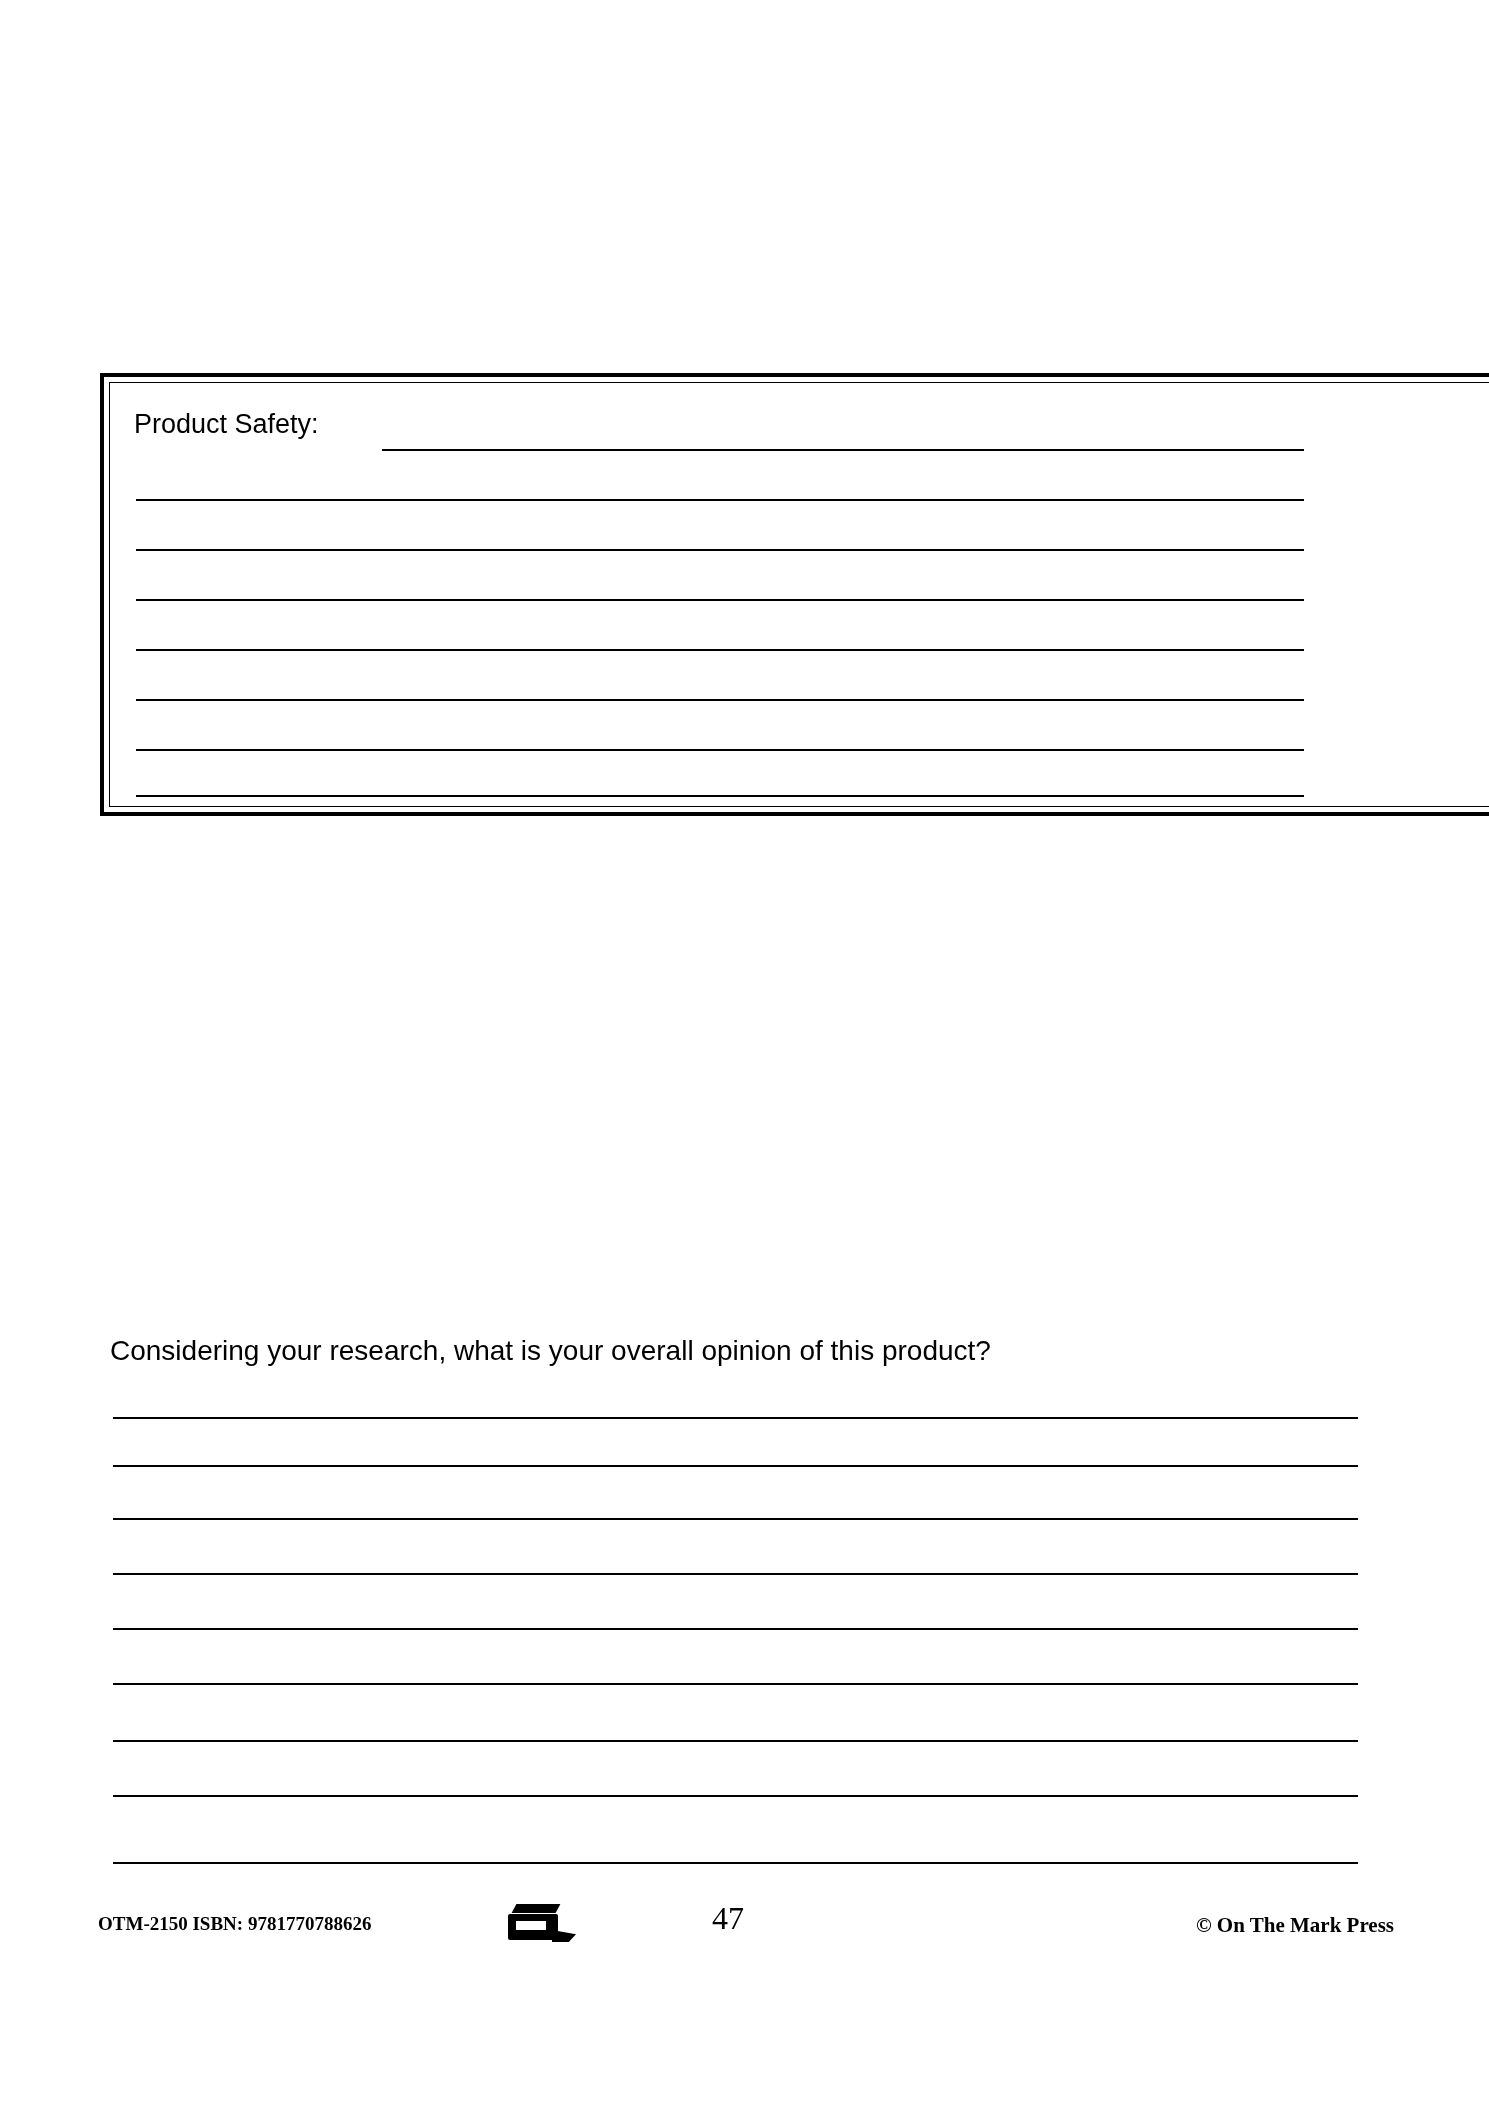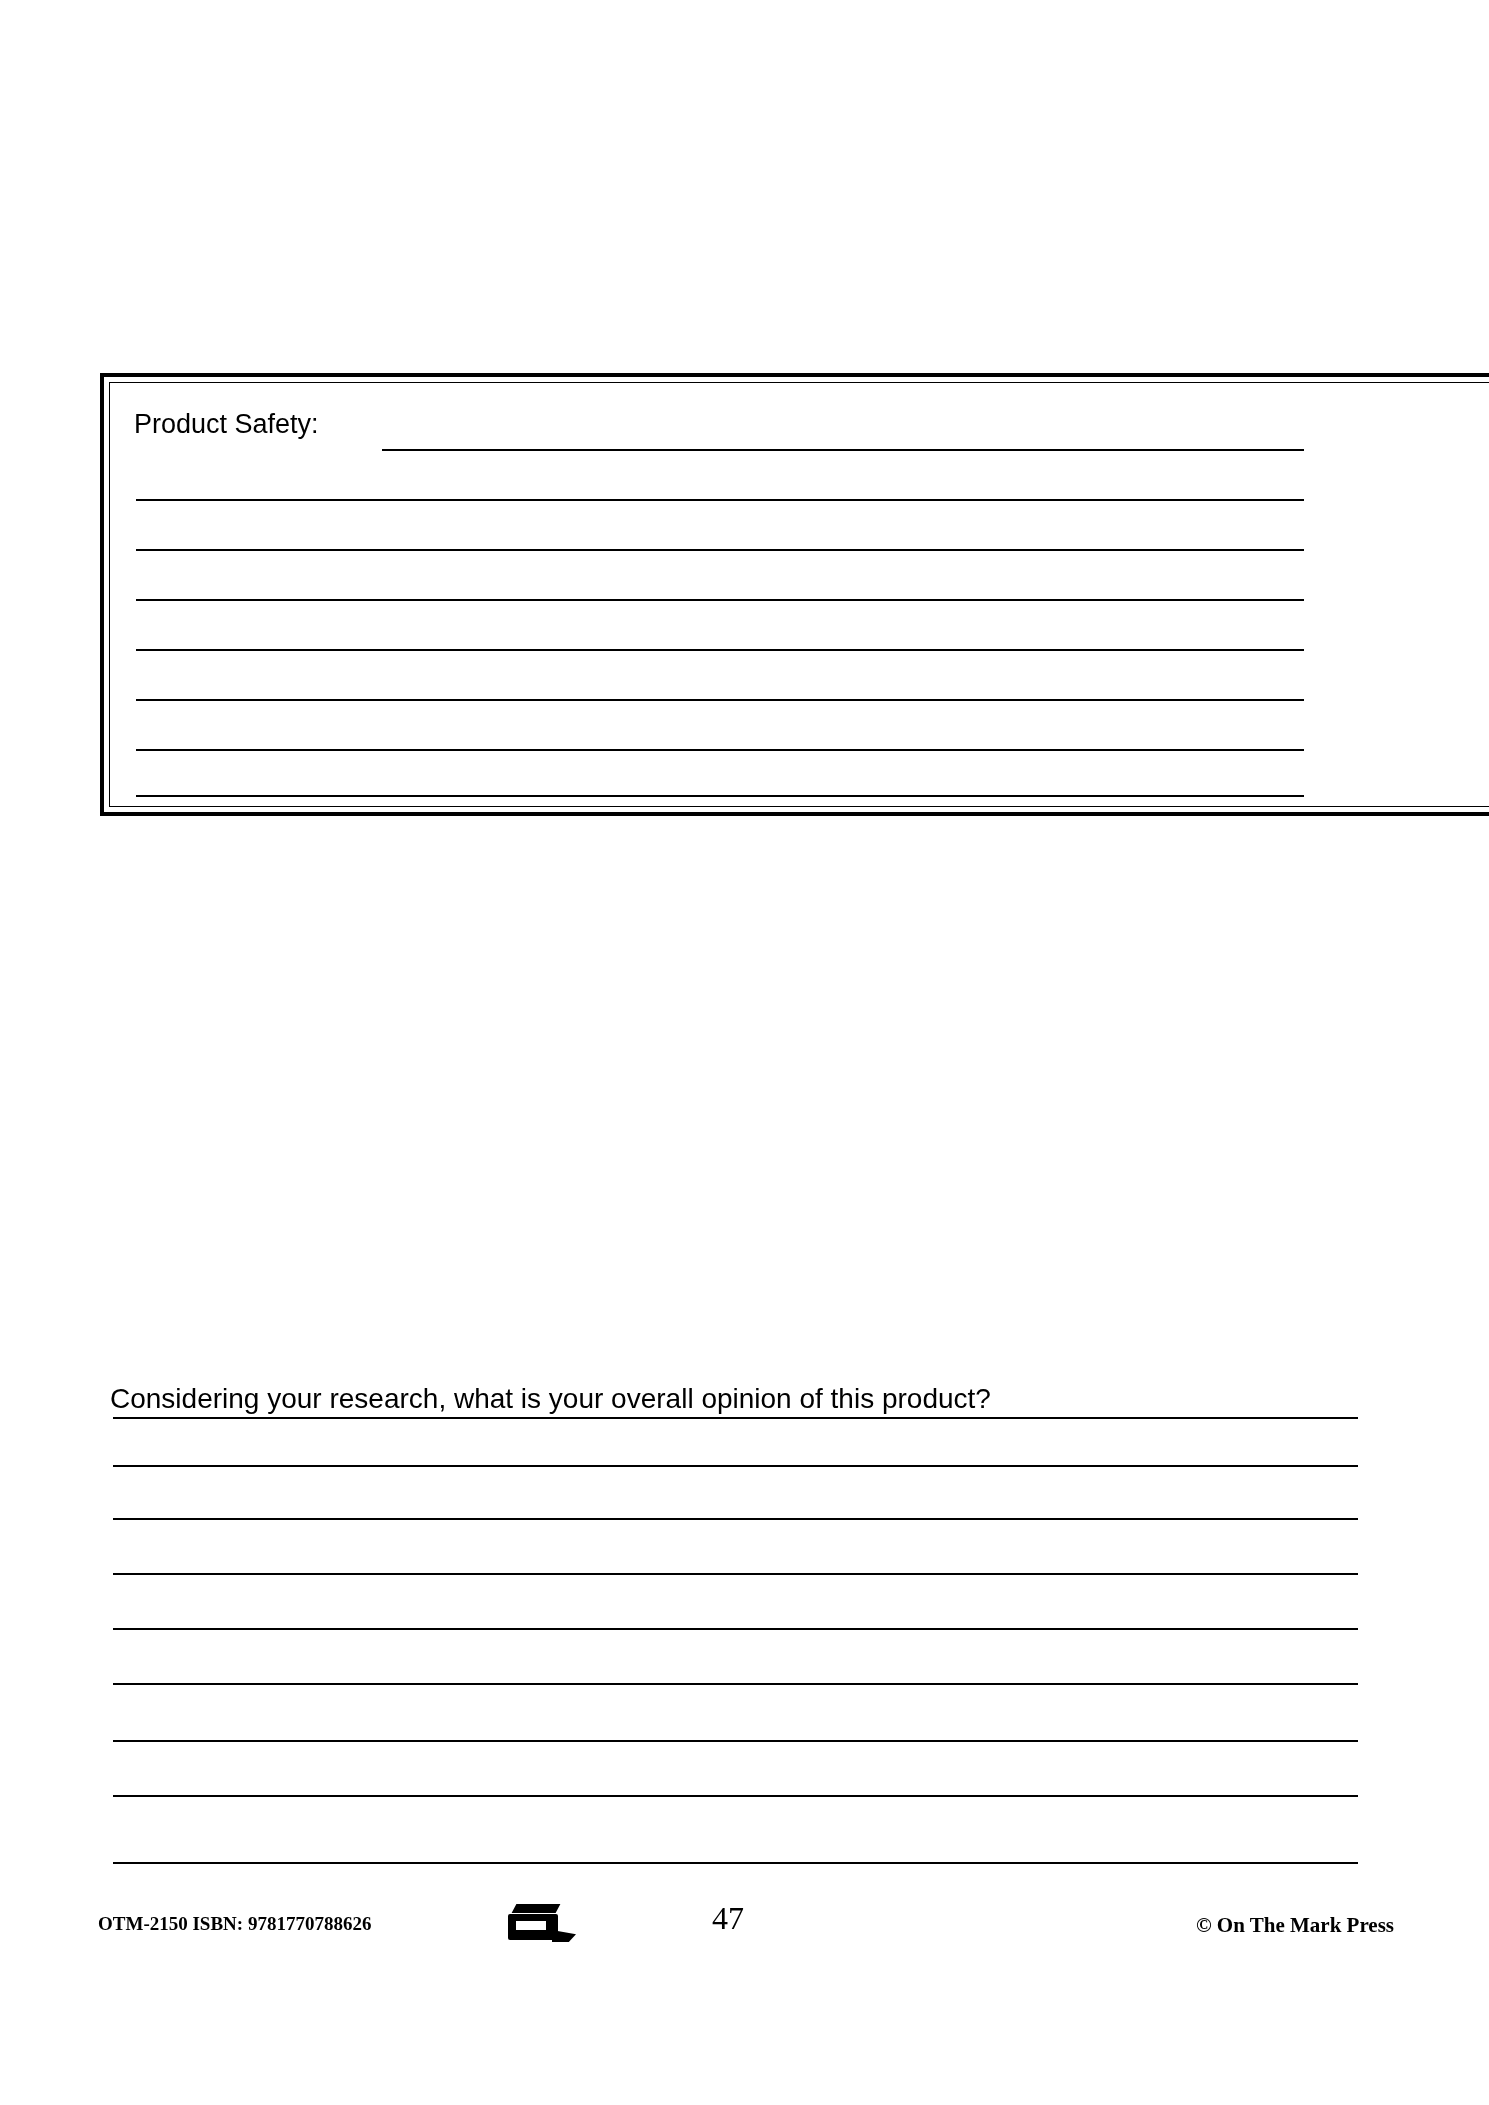--- a/index.html
+++ b/index.html
@@ -171,21 +171,20 @@
   }
 
   
   .question {
     position: absolute;
     left: 110px;
     top: 1335px;
     width: 1300px;
     font-size: 28px;
     white-space: nowrap;
-    margin-top: 48px;
   }
 
   
   .footer-left {
     position: absolute;
     left: 98px;
     top: 1913px;
     font-family: "Liberation Serif", serif;
     font-size: 19px;
     font-weight: bold;

